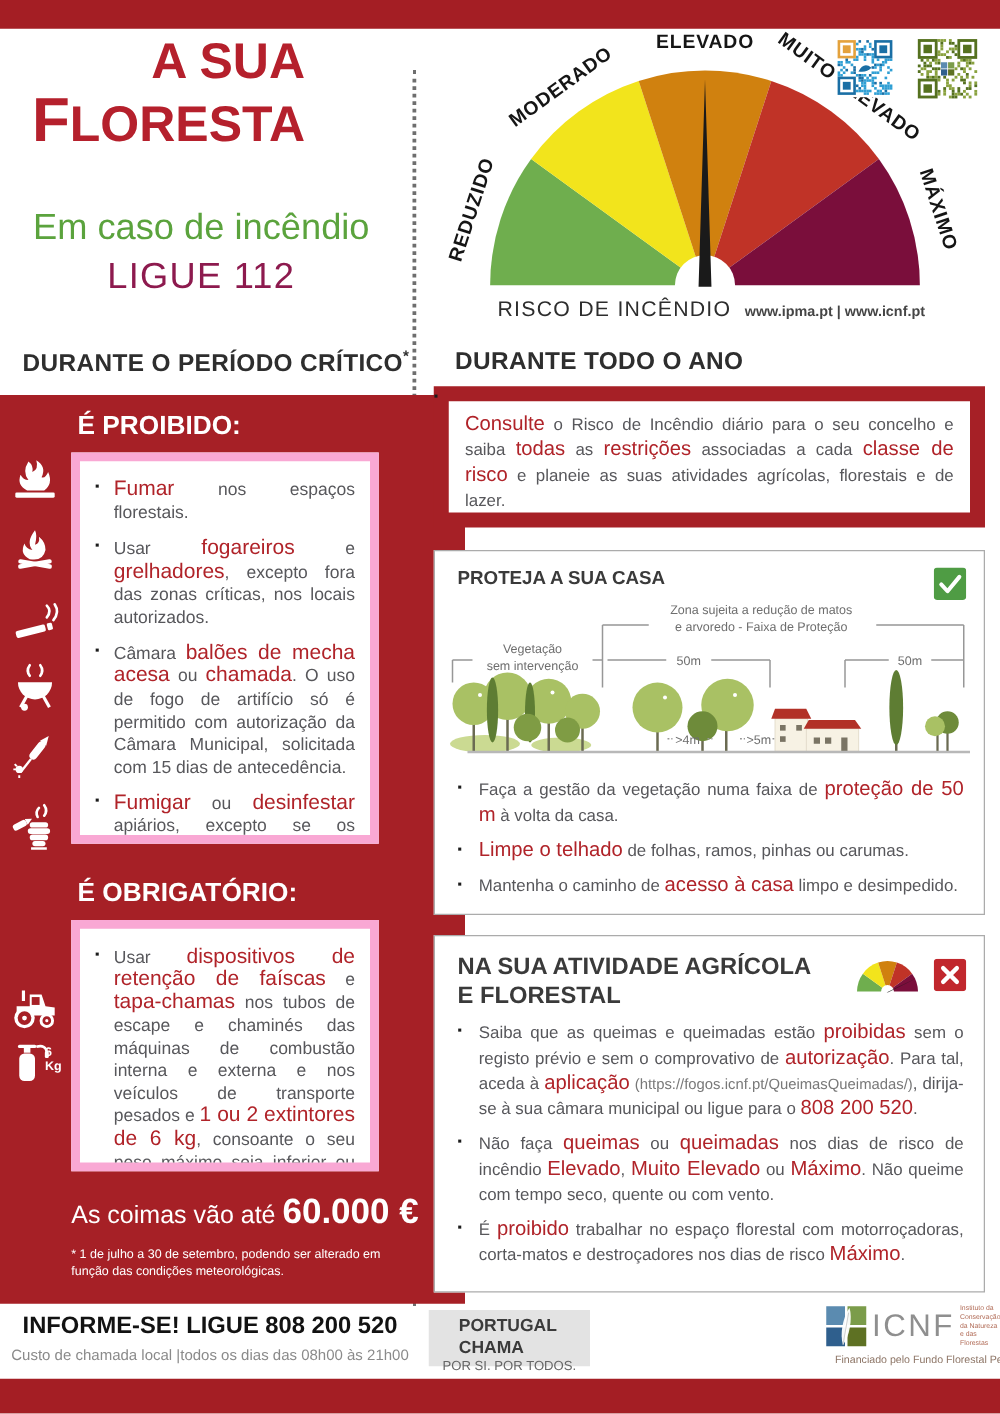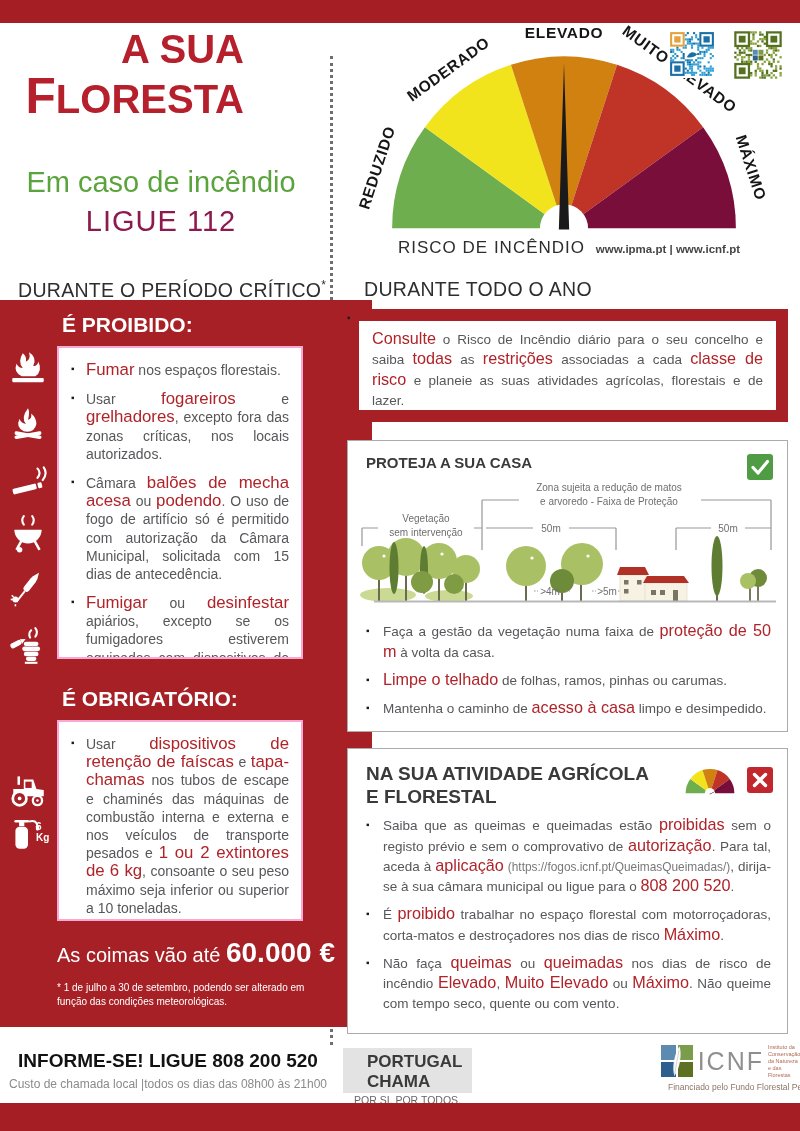--- a/index.html
+++ b/index.html
@@ -29,31 +29,31 @@
   .gauge-label{font-size:13.5px;font-weight:bold;fill:#151515;letter-spacing:.6px;}
   .gauge-caption{position:absolute;left:398px;top:238px;width:342px;display:flex;
                  justify-content:space-between;align-items:baseline;}
   .gauge-caption .cap{font-size:17px;color:#2d2d2d;letter-spacing:1px;}
   .gauge-caption .sites{font-size:11.5px;font-weight:bold;color:#454545;}
   .qr{position:absolute;}
   #qr-ipma{left:668px;top:30px;width:48px;height:48px;}
   #qr-icnf{left:732px;top:29px;width:52px;height:52px;}
 
   
-  .col-head{position:absolute;font-size:19.5px;font-weight:normal;color:var(--ink);letter-spacing:.3px;text-align:right;}
+  .col-head{position:absolute;font-size:19.5px;font-weight:bold;color:var(--ink);letter-spacing:.3px;text-align:right;}
   #head-left{left:18px;top:278px;}
   #head-right{left:364px;top:278px;}
   .col-head sup{font-size:.62em;}
 
   
-  .red-box{position:absolute;left:0;top:300px;width:372px;height:727px;background:var(--red-box);}
+  .red-box{position:absolute;left:0;top:316px;width:372px;height:727px;background:var(--red-box);}
   .pill-title{color:#fff;font-weight:bold;font-size:21px;margin-left:62px;}
   #t-proibido{padding-top:13px;}
   #t-obrigatorio{margin-top:28px;}
-  .card{margin-left:57px;margin-top:9px;width:246px;background:#fff;border:2px solid #f9a8d4;
+  .card{margin-left:57px;margin-top:9px;width:246px;background:#fff;border:7px solid #f9a8d4;
         padding:13px 12px 6px 12px;overflow:hidden;}
   #card1{height:313px;}
   #card2{height:201px;}
   .card .li{position:relative;padding-left:15px;margin-bottom:11px;font-size:14px;
             line-height:1.3;color:var(--body);text-align:justify;}
   .li::before{content:"▪";position:absolute;left:0;top:1px;font-size:10px;color:#1c1c1c;}
   .hl{color:var(--hl);font-size:1.2em;line-height:1;}
   .sm{font-size:.88em;color:#787878;}
   .fines{margin:16px 0 0 57px;color:#fff;font-size:20px;}
   .fines b{font-size:28px;}
@@ -86,21 +86,21 @@
   .check-icon{position:absolute;right:14px;top:13px;width:26px;height:26px;}
   .x-icon{position:absolute;right:14px;top:18px;width:26px;height:26px;}
   .mini-gauge{position:absolute;right:48px;top:18px;width:58px;height:30px;}
   .diagram{margin:6px 0 2px 6px;width:430px;height:136px;display:block;}
   .diagram text{font-size:10px;fill:#6e6e6e;}
   .dim{stroke:#979797;stroke-width:1.2;fill:none;}
 
   
   .campaign{position:absolute;left:343px;top:1048px;width:129px;height:45px;background:#e3e3e3;
             padding:4px 0 0 11px;}
-  .campaign .b{font-size:17px;font-weight:bold;color:#3a3a3a;line-height:1.18;padding-left:13px;}
+  .campaign .b{font-size:14px;font-weight:bold;color:#3a3a3a;line-height:1.18;padding-left:13px;}
   .campaign .s{font-size:10.5px;color:#666;margin-top:2px;}
   .icnf{position:absolute;left:668px;top:1044px;width:124px;text-align:center;}
   .icnf-row{display:flex;align-items:center;justify-content:center;gap:4px;}
   .icnf-logo{width:34px;height:34px;flex:none;}
   .icnf-name{font-size:25px;color:#8f8f8f;letter-spacing:2px;}
   .icnf-sub{font-size:5.5px;color:#b06a55;text-align:left;width:58px;line-height:1.25;}
   .icnf-fund{font-size:8.5px;color:#8d7566;margin-top:4px;white-space:nowrap;}
 </style>
 </head>
 <body>
@@ -405,21 +405,21 @@
   <div class="col-head" id="head-left">
     <span>DURANTE O PERÍODO CRÍTICO</span><sup>*</sup>
   </div>
   <div class="col-head" id="head-right">DURANTE TODO O ANO</div>
 
   <div class="red-box">
     <div class="pill-title" id="t-proibido">É PROIBIDO:</div>
     <div class="card" id="card1">
       <div class="li"><span class="hl">Fumar</span><span> nos espaços florestais.</span></div>
       <div class="li"><span>Usar </span><span class="hl">fogareiros</span><span> e </span><span class="hl">grelhadores</span><span>, excepto fora das zonas críticas, nos locais autorizados.</span></div>
-      <div class="li"><span>Câmara </span><span class="hl">balões de mecha acesa</span><span> ou </span><span class="hl">podendo</span><span>. O uso de fogo de artifício só é permitido com autorização da Câmara Municipal, solicitada com 15 dias de antecedência.</span></div>
+      <div class="li"><span>Câmara </span><span class="hl">balões de mecha acesa</span><span> ou </span><span class="hl">chamada</span><span>. O uso de fogo de artifício só é permitido com autorização da Câmara Municipal, solicitada com 15 dias de antecedência.</span></div>
       <div class="li"><span class="hl">Fumigar</span><span> ou </span><span class="hl">desinfestar</span><span> apiários, excepto se os fumigadores estiverem equipados com dispositivos de retenção de faúlhas.</span></div>
     </div>
     <div class="pill-title" id="t-obrigatorio">É OBRIGATÓRIO:</div>
     <div class="card" id="card2">
       <div class="li"><span>Usar </span><span class="hl">dispositivos de retenção de faíscas</span><span> e </span><span class="hl">tapa-chamas</span><span> nos tubos de escape e chaminés das máquinas de combustão interna e externa e nos veículos de transporte pesados e </span><span class="hl">1 ou 2 extintores de 6 kg</span><span>, consoante o seu peso máximo seja inferior ou superior a 10 toneladas.</span></div>
     </div>
     <div class="fines">
       <span>As coimas vão até </span><b>60.000 €</b>
     </div>
     <div class="footnote">* 1 de julho a 30 de setembro, podendo ser alterado em função das condições meteorológicas.</div>
@@ -610,22 +610,22 @@
       <path d="M30,28 L51,12.7 A26,26 0 0 1 56,28 Z" fill="#7a0e3b"></path>
       <circle cx="30" cy="28" r="5.5" fill="#fff"></circle>
       <polygon points="29,29.5 31,28 56,16" fill="#1a1a1a"></polygon>
     </svg>
     <svg class="x-icon" viewBox="0 0 26 26">
       <rect x="0" y="0" width="26" height="26" rx="3" fill="#c1272d"></rect>
       <path d="M7.5 7.5 L18.5 18.5 M18.5 7.5 L7.5 18.5" stroke="#fff" stroke-width="3.4" stroke-linecap="round"></path>
     </svg>
     <div class="box-items">
       <div class="li"><span>Saiba que as queimas e queimadas estão </span><span class="hl">proibidas</span><span> sem o registo prévio e sem o comprovativo de </span><span class="hl">autorização</span><span>. Para tal, aceda à </span><span class="hl">aplicação</span><span> </span><span class="sm">(https://fogos.icnf.pt/QueimasQueimadas/)</span><span>, dirija-se à sua câmara municipal ou ligue para o </span><span class="hl">808 200 520</span><span>.</span></div>
+      <div class="li"><span>Não faça </span><span class="hl">queimas</span><span> ou </span><span class="hl">queimadas</span><span> nos dias de risco de incêndio </span><span class="hl">Elevado</span><span>, </span><span class="hl">Muito Elevado</span><span> ou </span><span class="hl">Máximo</span><span>. Não queime com tempo seco, quente ou com vento.</span></div>
       <div class="li"><span>É </span><span class="hl">proibido</span><span> trabalhar no espaço florestal com motorroçadoras, corta-matos e destroçadores nos dias de risco </span><span class="hl">Máximo</span><span>.</span></div>
-      <div class="li"><span>Não faça </span><span class="hl">queimas</span><span> ou </span><span class="hl">queimadas</span><span> nos dias de risco de incêndio </span><span class="hl">Elevado</span><span>, </span><span class="hl">Muito Elevado</span><span> ou </span><span class="hl">Máximo</span><span>. Não queime com tempo seco, quente ou com vento.</span></div>
     </div>
   </div>
 
   <div class="campaign">
     <div class="b">PORTUGAL</div>
     <div class="b">CHAMA</div>
     <div class="s">POR SI. POR TODOS.</div>
   </div>
   <div class="icnf">
     <div class="icnf-row">

